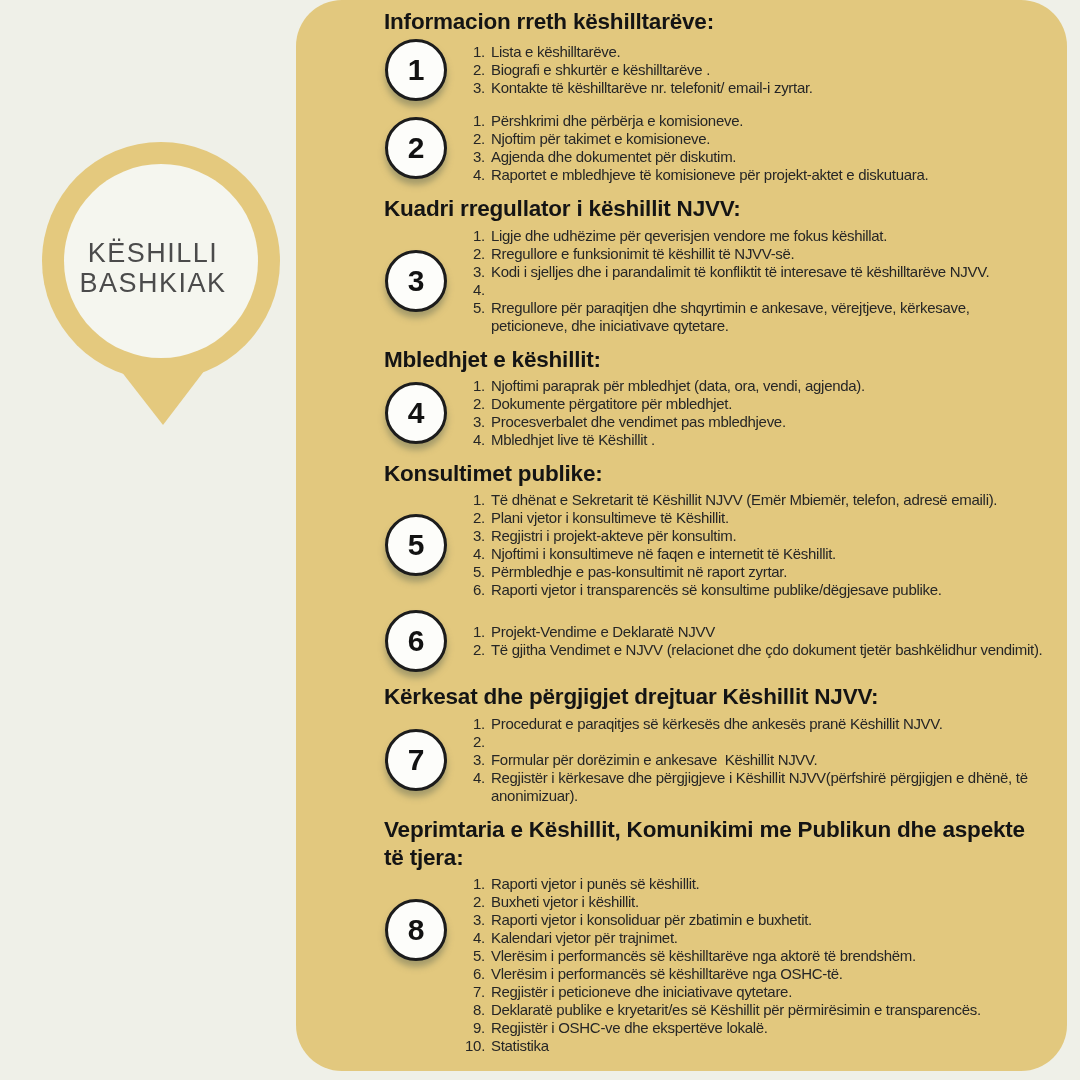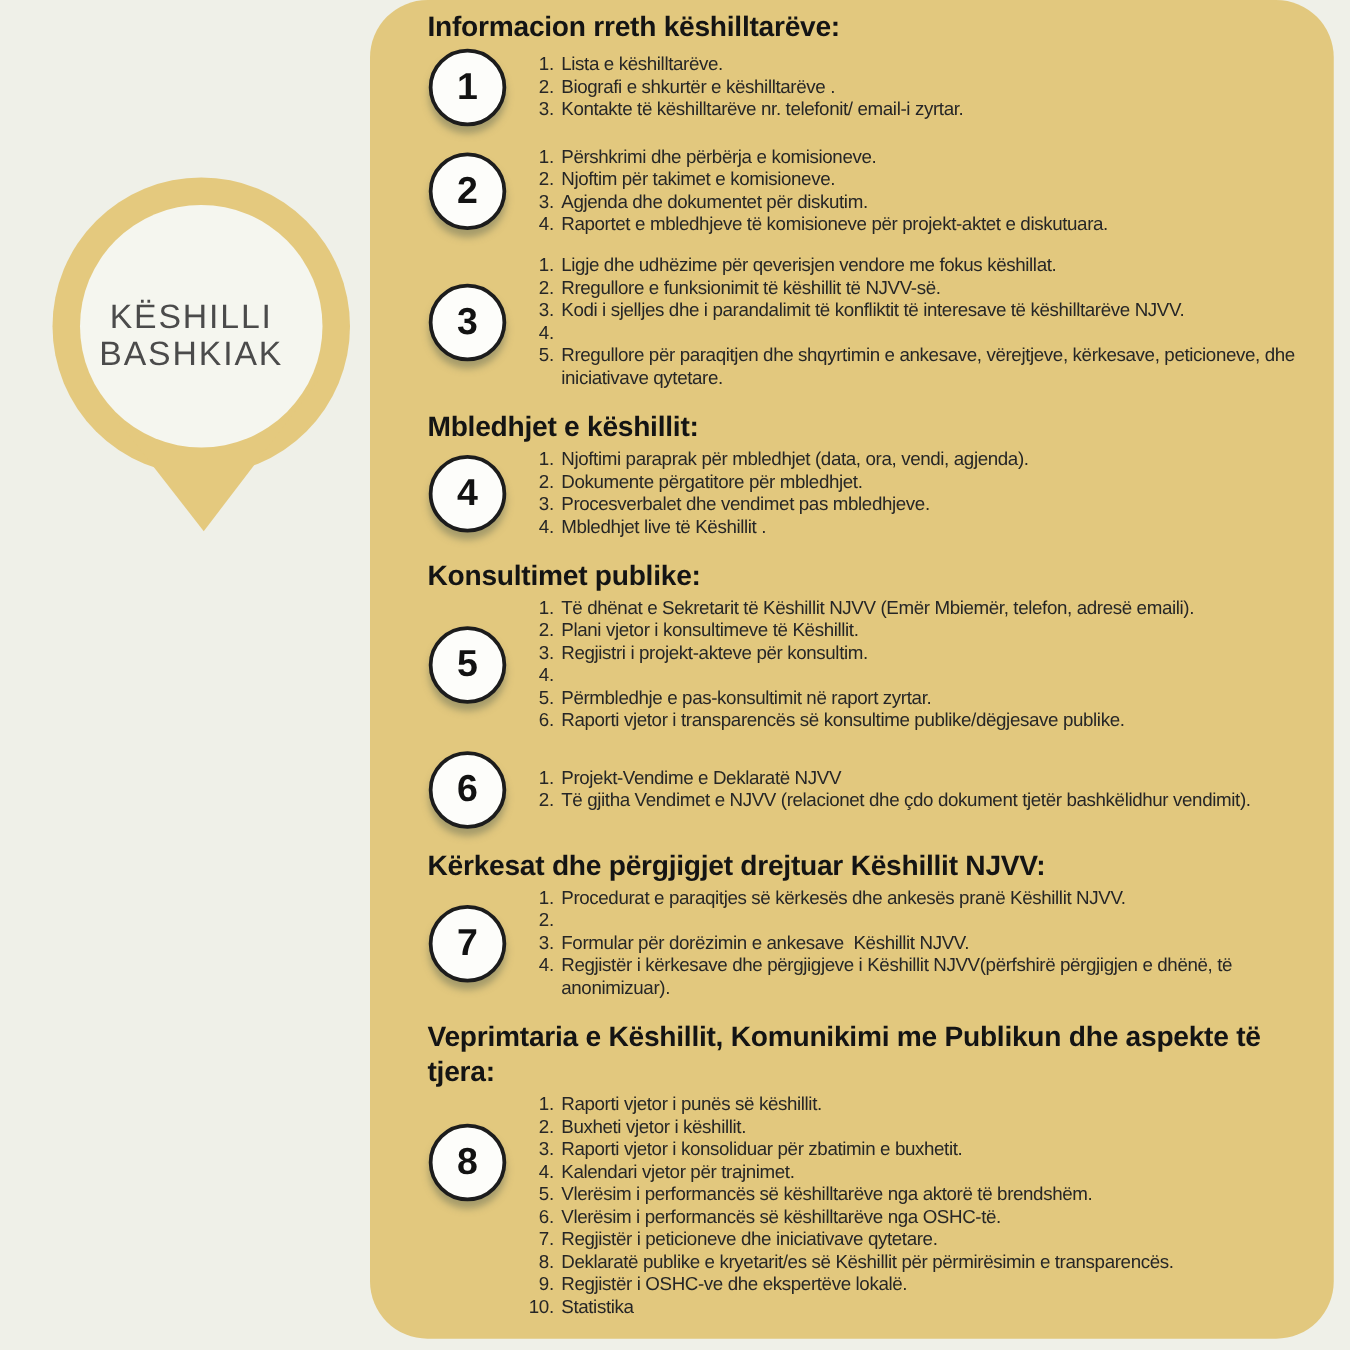--- a/index.html
+++ b/index.html
@@ -14,21 +14,21 @@
   
   .pin-svg{position:absolute;left:30px;top:128px;width:270px;height:320px;}
 
   
   .panel{
     position:absolute;left:296px;top:0;
     width:771px;height:1071px;
     background:#e2c87e;
     border-radius:46px;
     box-sizing:border-box;
-    padding:8px 18px 16px 46px;
+    padding:8px 18px 16px 88px;
     display:flex;flex-direction:column;justify-content:space-between;
     overflow:hidden;
   }
   .section{}
   .section-title{
     margin:0 0 3px 0;
     font-size:22.5px;
     line-height:1.25;
     font-weight:bold;
     color:#141414;
@@ -119,20 +119,21 @@
             </li>
             <li>
               <span class="num">4.</span>
               <span class="txt">Raportet e mbledhjeve të komisioneve për projekt-aktet e diskutuara.</span>
             </li>
           </ol>
     </div>
   </section>
 
   <section class="section">
+    <h2 class="section-title">Kuadri rregullator i këshillit NJVV:</h2>
     <div class="row">
       <div class="badge-col">
         <div class="badge">3</div>
       </div>
       <ol class="items">
             <li>
               <span class="num">1.</span>
               <span class="txt">Ligje dhe udhëzime për qeverisjen vendore me fokus këshillat.</span>
             </li>
             <li>
@@ -195,20 +196,21 @@
             <li>
               <span class="num">2.</span>
               <span class="txt">Plani vjetor i konsultimeve të Këshillit.</span>
             </li>
             <li>
               <span class="num">3.</span>
               <span class="txt">Regjistri i projekt-akteve për konsultim.</span>
             </li>
             <li>
               <span class="num">4.</span>
+              <span class="txt">Njoftimi i konsultimeve në faqen e internetit të Këshillit.</span>
             </li>
             <li>
               <span class="num">5.</span>
               <span class="txt">Përmbledhje e pas-konsultimit në raport zyrtar.</span>
             </li>
             <li>
               <span class="num">6.</span>
               <span class="txt">Raporti vjetor i transparencës së konsultime publike/dëgjesave publike.</span>
             </li>
           </ol>

